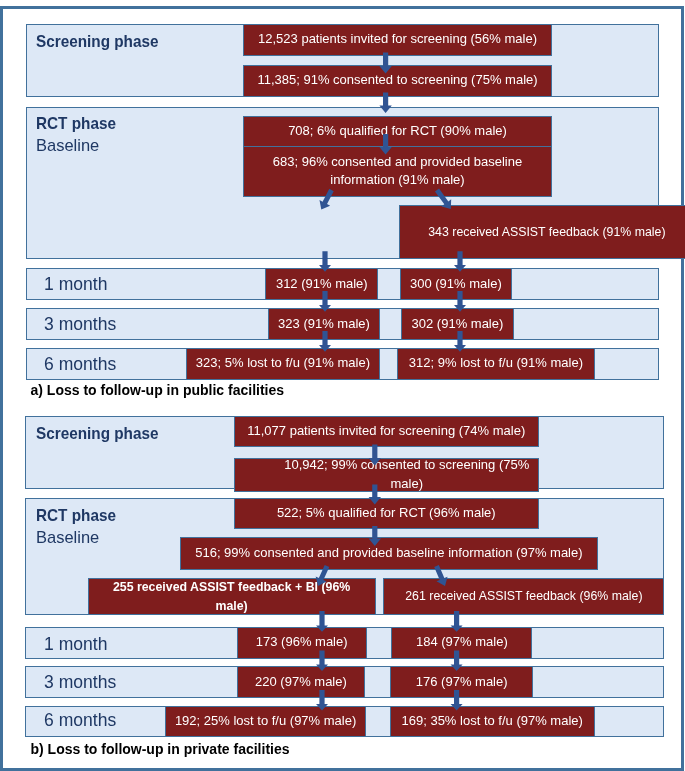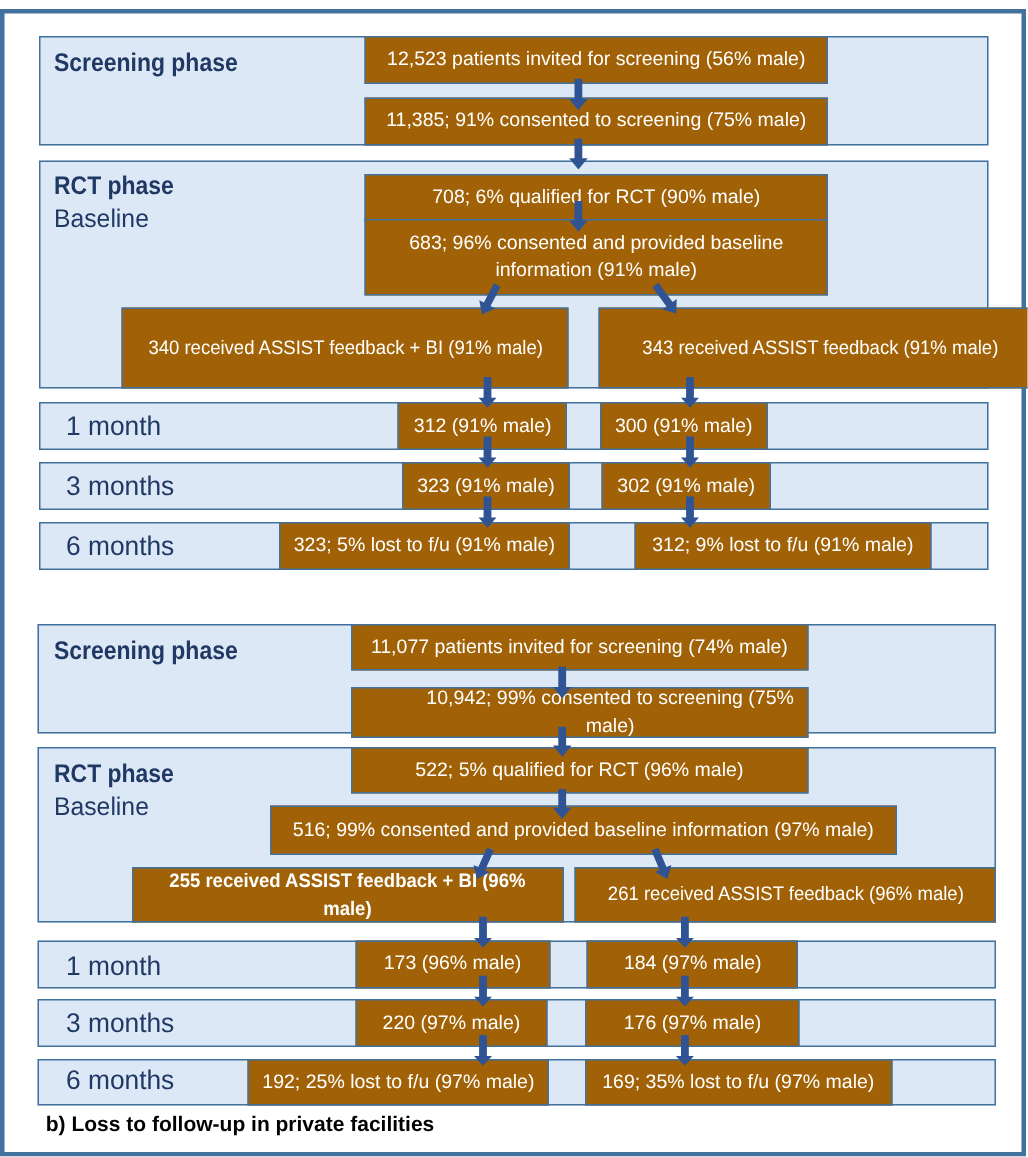--- a/index.html
+++ b/index.html
@@ -5,21 +5,21 @@
 <style>
   html,body{margin:0;padding:0;background:#ffffff;}
   body{width:685px;height:771px;overflow:hidden;
        font-family:"Liberation Sans",sans-serif;}
   #root{position:relative;width:685px;height:771px;background:#fff;}
 
   .frame{position:absolute;border:3px solid #41719c;box-sizing:border-box;}
 
   .panel{position:absolute;background:#dde8f6;border:1px solid #41719c;box-sizing:border-box;}
 
-  .bbox{position:absolute;background:#a16207;border:1px solid #41719c;box-sizing:border-box;
+  .bbox{position:absolute;background:#7f1d1d;border:1px solid #41719c;box-sizing:border-box;
         color:#ffffff;font-size:13px;line-height:18.3px;
         display:flex;align-items:center;justify-content:center;text-align:center;}
   .bbox > span{display:block;padding:0 1px;}
   .bbox.narrow > span{display:inline-block;transform:scaleX(0.95);}
 
   .phase{position:absolute;color:#1f3864;font-weight:bold;font-size:17px;white-space:nowrap;transform:scaleX(0.9);transform-origin:left top;}
   .sub{position:absolute;color:#1f3864;font-weight:normal;font-size:17px;white-space:nowrap;transform:scaleX(0.97);transform-origin:left top;}
   .period{position:absolute;color:#1f3864;font-size:18px;white-space:nowrap;transform:scaleX(0.975);transform-origin:left top;}
 
   .caption{position:absolute;color:#000000;font-weight:bold;font-size:14px;white-space:nowrap;}
@@ -48,23 +48,20 @@
   <div class="sub" style="left:36px;top:136px;">Baseline</div>
 
   <div class="bbox" style="left:243px;top:116px;width:309px;height:31px;">
     <span>708; 6% qualified for RCT (90% male)</span>
     </div>
   <div class="bbox" style="left:243px;top:145.5px;width:309px;height:51px;">
      <span><span>683; 96% consented and provided baseline</span><br>
           <span>information (91% male)</span></span>
   </div>
 
-  <div class="bbox narrow" style="left:81px;top:204.5px;width:298px;height:54.5px;">
-    <span>340 received ASSIST feedback + BI (91% male)</span>
-    </div>
   <div class="bbox narrow" style="left:399px;top:204.5px;width:295px;height:54.5px;">
     <span>343 received ASSIST feedback (91% male)</span>
     </div>
 
   <div class="panel" style="left:26px;top:267.5px;width:633px;height:32.5px;"></div>
   <div class="period" style="left:44px;top:274px;">1 month</div>
   <div class="bbox" style="left:265.3px;top:267.5px;width:113px;height:32.5px;">
     <span>312 (91% male)</span>
     </div>
   <div class="bbox" style="left:400.1px;top:267.5px;width:111.5px;height:32.5px;">
@@ -78,24 +75,25 @@
     </div>
   <div class="bbox" style="left:401.1px;top:307.5px;width:112.7px;height:32.5px;">
     <span>302 (91% male)</span>
     </div>
 
   <div class="panel" style="left:26px;top:347.5px;width:633px;height:32px;"></div>
   <div class="period" style="left:44px;top:354px;">6 months</div>
   <div class="bbox" style="left:185.8px;top:347.5px;width:194.2px;height:32px;">
     <span>323; 5% lost to f/u (91% male)</span>
     </div>
-  <div class="bbox" style="left:423px;top:347.5px;width:197.8px;height:32px;">
+  <div class="bbox" style="left:397px;top:347.5px;width:197.8px;height:32px;">
     <span>312; 9% lost to f/u (91% male)</span>
     </div>
 
+  <div class="caption" style="left:30.5px;top:382px;">a) Loss to follow-up in public facilities</div>
 
   <div class="panel" style="left:25px;top:415.5px;width:638.5px;height:73.5px;"></div>
   <div class="phase" style="left:36px;top:424px;">Screening phase</div>
 
   <div class="bbox" style="left:233.5px;top:415.5px;width:305.5px;height:31.5px;text-align:center;">
     <span>11,077 patients invited for screening (74% male)</span>
     </div>
   <div class="bbox" style="left:233.5px;top:457.5px;width:305.5px;height:34px;padding-left:41px;">
     <span>10,942; 99% consented to screening (75% male)</span>
     </div>

